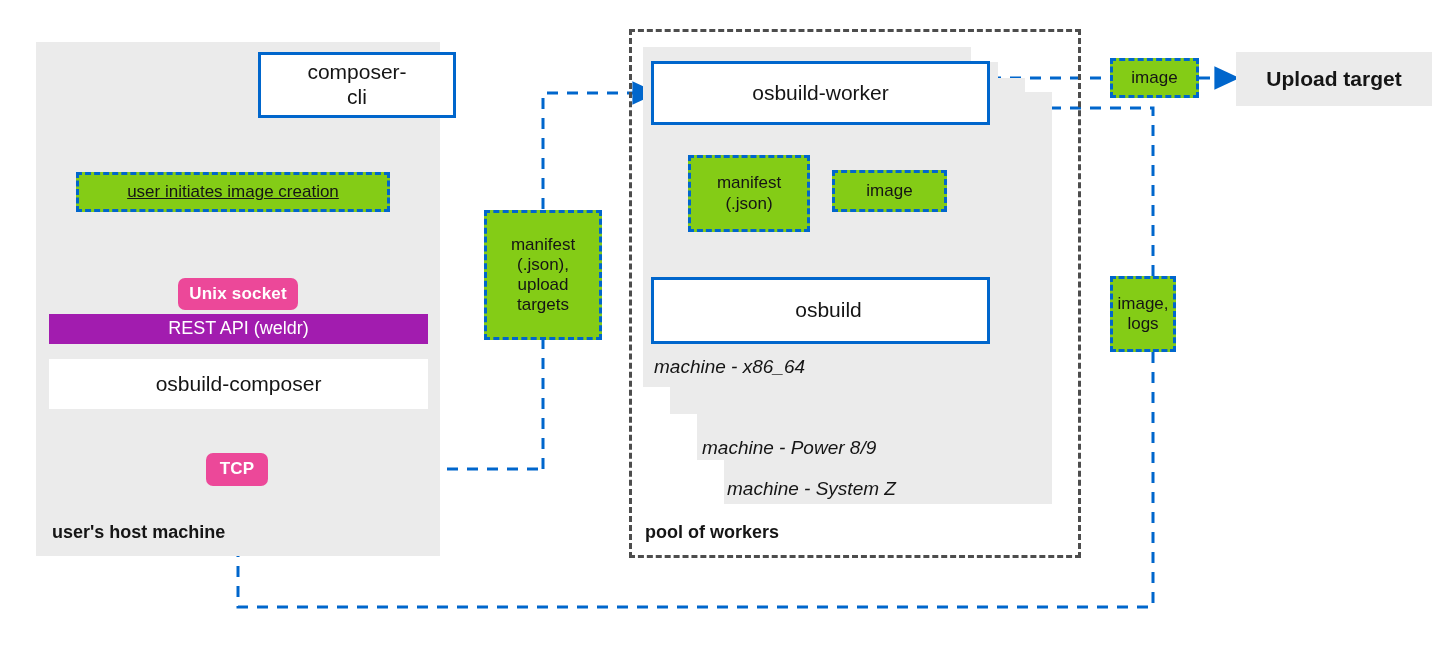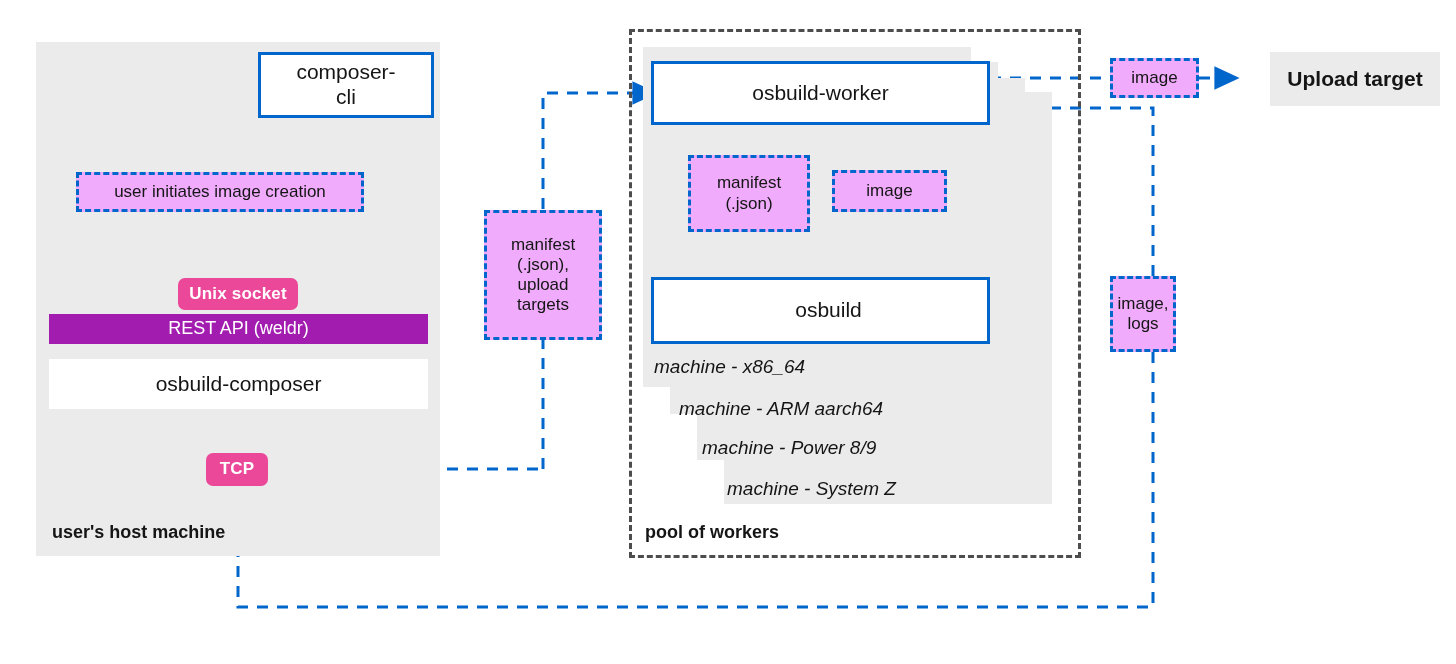--- a/index.html
+++ b/index.html
@@ -43,21 +43,21 @@
   .pill{
     background:#ec4899;
     color:#ffffff;
     border-radius:7px;
     font-size:17px;
     font-weight:bold;
     letter-spacing:.2px;
   }
 
   .note{
-    background:#f0abfc;
+    background:#84cc16;
     border:3px dashed #0066cc;
     font-size:17px;
     color:#151515;
   }
 
   .zone-label{
     font-size:18px;
     font-weight:bold;
     color:#151515;
     white-space:nowrap;
@@ -121,24 +121,24 @@
 
       <path d="M990,108 L1153,108 L1153,276"></path>
 
       <path d="M1153,352 L1153,607 L238,607 L238,490" marker-end="url(#arrBlue)"></path>
     </g>
   </svg>
 
   <div class="abs panel-gray" style="left:36px;top:42px;width:404px;height:514px;"></div>
 
 
-  <div class="abs box-blue ctr" style="left:258px;top:52px;width:176px;height:66px;white-space:pre-line;">composer-
+  <div class="abs box-blue ctr" style="left:258px;top:52px;width:198px;height:66px;white-space:pre-line;">composer-
 cli</div>
 
-  <div class="abs note ctr" style="left:76px;top:172px;width:288px;height:40px;">user initiates image creation</div>
+  <div class="abs note ctr" style="left:76px;top:172px;width:314px;height:40px;text-decoration:underline;">user initiates image creation</div>
 
   <div class="abs pill ctr" style="left:178px;top:278px;width:120px;height:32px;">Unix socket</div>
 
   <div class="abs bar-blue ctr" style="left:49px;top:314px;width:379px;height:30px;">REST API (weldr)</div>
 
   <div class="abs bar-white ctr" style="left:49px;top:344px;width:379px;height:50px;margin-top:15px;">osbuild-composer</div>
 
 
   <div class="abs pill ctr" style="left:206px;top:453px;width:62px;height:33px;">TCP</div>
 
@@ -162,23 +162,22 @@
   <div class="abs box-blue ctr" style="left:651px;top:61px;width:339px;height:64px;">osbuild-worker</div>
 
   <div class="abs note ctr" style="left:688px;top:155px;width:122px;height:77px;white-space:pre-line;">manifest
 (.json)</div>
 
   <div class="abs note ctr" style="left:832px;top:170px;width:115px;height:42px;">image</div>
 
   <div class="abs box-blue ctr" style="left:651px;top:277px;width:339px;height:67px;padding-left:16px;">osbuild</div>
 
   <div class="abs machine-label" style="left:654px;top:356px;">machine - x86_64</div>
-  <div class="abs machine-label" style="left:679px;top:398px;">machine - ARM aarch64</div>
   <div class="abs machine-label" style="left:702px;top:437px;">machine - Power 8/9</div>
   <div class="abs machine-label" style="left:727px;top:478px;">machine - System Z</div>
 
   <div class="abs zone-label" style="left:645px;top:522px;">pool of workers</div>
 
   <div class="abs note ctr" style="left:1110px;top:58px;width:89px;height:40px;">image</div>
 
-  <div class="abs upload-box ctr" style="left:1236px;top:52px;width:170px;height:54px;margin-left:34px;">Upload target</div>
+  <div class="abs upload-box ctr" style="left:1236px;top:52px;width:196px;height:54px;">Upload target</div>
 
 </div>
 
 </body></html>

